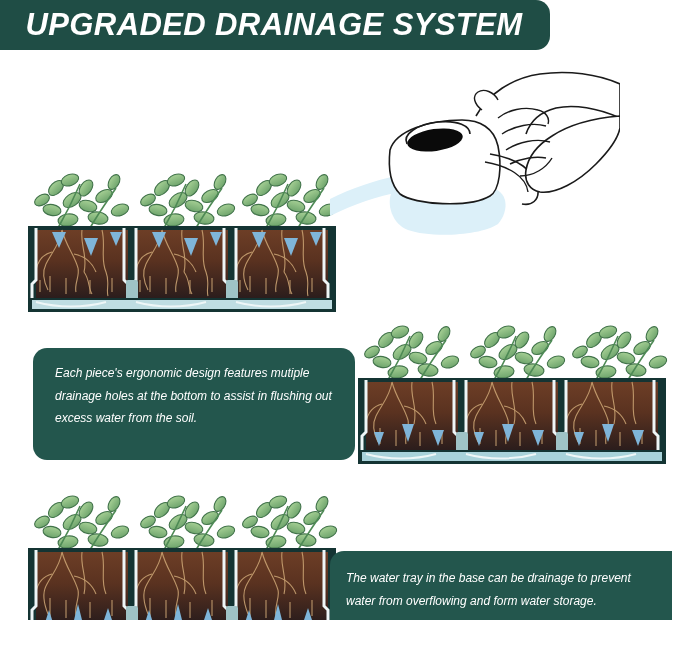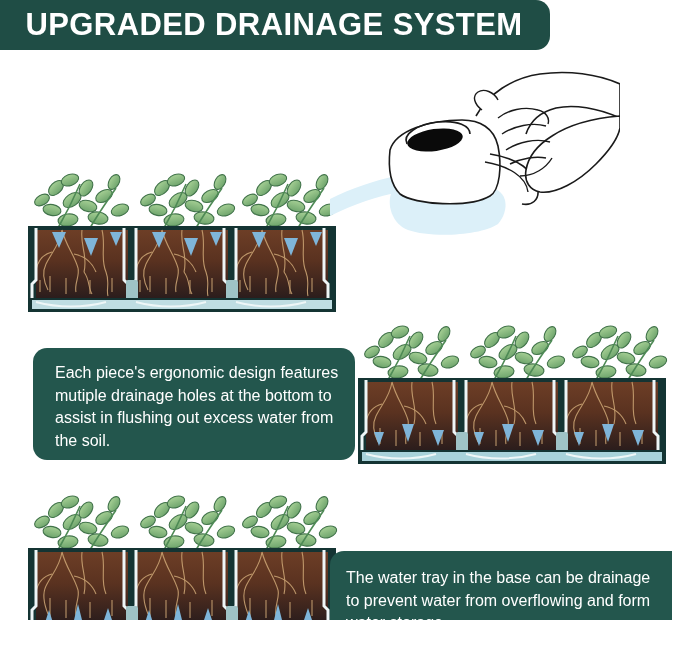--- a/index.html
+++ b/index.html
@@ -3,21 +3,21 @@
 <meta charset="utf-8">
 <style>
   html,body{margin:0;padding:0;}
   body{
     width:679px;height:648px;
     background:#ffffff;
     font-family:"Liberation Sans", sans-serif;
     overflow:hidden;
     position:relative;
   }
-  #stage{position:relative;width:679px;height:620px;overflow:hidden;background:#fff;}
+  #stage{position:relative;width:679px;height:620px;overflow:hidden;background:#fff;font-style:italic;}
 
   
   .banner{
     position:absolute;left:-14px;top:0;width:564px;height:50px;
     background:#1f4d45;
     border-radius:0 14px 14px 0;
     display:flex;align-items:center;justify-content:center;
   }
   .banner-text{
     color:#ffffff;
@@ -26,21 +26,21 @@
     letter-spacing:.4px;
     white-space:nowrap;
     padding-left:12px;
   }
 
   
   .callout{
     position:absolute;
     background:#23564d;
     color:#fff;
-    font-size:16px;
+    font-size:12px;
     line-height:22.5px;
     box-sizing:border-box;
   }
   #callout-1{
     left:33px;top:348px;width:322px;height:112px;
     border-radius:14px 14px 14px 14px;
     padding:14px 16px 10px 22px;
     z-index:7;
   }
   #callout-2{

